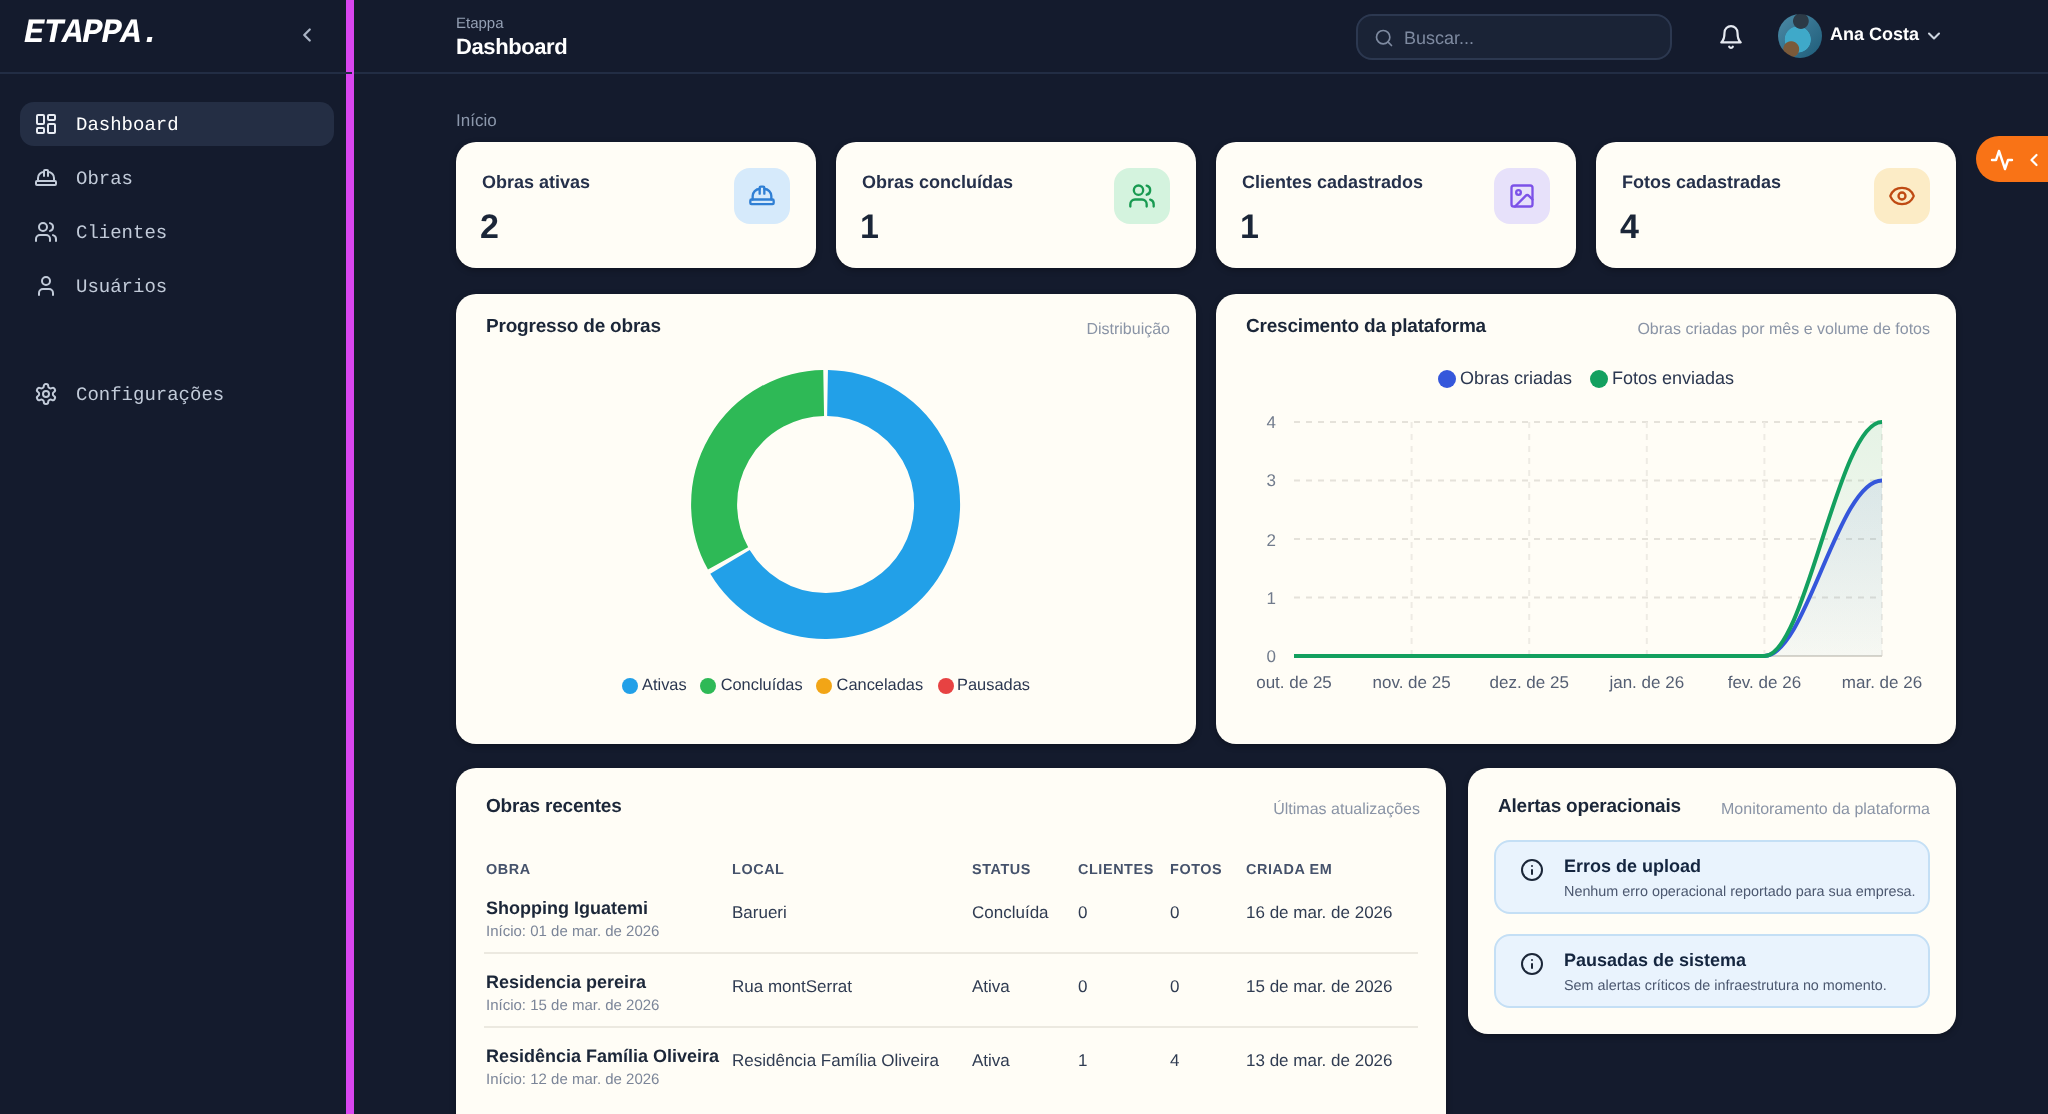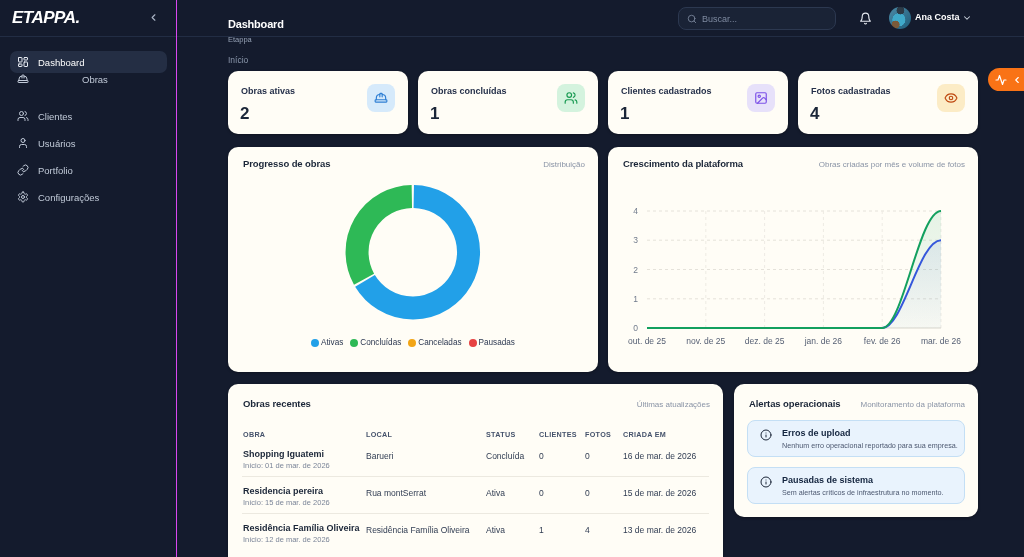--- a/index.html
+++ b/index.html
@@ -1,31 +1,31 @@
 <!DOCTYPE html>
 <html><head>
 <meta charset="utf-8">
 <style>
 * { margin:0; padding:0; box-sizing:border-box; }
 html,body { width:1024px; height:557px; overflow:hidden; background:#141b2d; font-family:"Liberation Sans", sans-serif; }
 svg.ic { display:block; }
 
 
-#sidebar { position:absolute; left:0; top:0; width:177px; height:557px; background:#141b2d; border-right:1px solid #d946ef; }
+#sidebar { position:absolute; left:0; top:0; width:177px; height:557px; background:#141b2d; border-right:4px solid #d946ef;font-family:Liberation Mono, monospace; }
 #sbhead { position:absolute; left:0; top:0; width:176px; height:37px; border-bottom:1px solid #222d44; }
 #logo { position:absolute; left:12px; top:8px; color:#fff; font-size:17px; font-weight:bold; font-style:italic; letter-spacing:-0.5px; }
 #sbchev { position:absolute; left:148px; top:12px; color:#aab4c5; }
 .nav { position:absolute; left:10px; width:157px; height:22px; border-radius:7px; display:flex; align-items:center; color:#c2cbd9; font-size:9.5px; }
 .nav .nic { margin-left:7px; width:12px; height:12px; }
 .nav span { margin-left:9px; }
 .nav.sel { background:#242e44; color:#fff; }
 
 
 #topbar { position:absolute; left:177px; top:0; width:847px; height:37px; border-bottom:1px solid #222d44; }
-#crumb1 { position:absolute; left:228px; top:7px; font-size:7.5px; color:#94a0b4;margin-top:28px; }
+#crumb1 { position:absolute; left:228px; top:7px; font-size:7.5px; color:#94a0b4; }
 #crumb2 { position:absolute; left:228px; top:18px; font-size:11px; letter-spacing:-0.2px; font-weight:bold; color:#fff; }
 #search { position:absolute; left:678px; top:7px; width:158px; height:23px; background:#1a2336; border:1px solid #2c3850; border-radius:8px; display:flex; align-items:center; }
 #search svg { margin-left:8px; }
 #search span { margin-left:5px; font-size:9px; color:#7e8aa0; }
 #bell { position:absolute; left:859px; top:12px; }
 #avatar { position:absolute; left:889px; top:7px; width:22px; height:22px; border-radius:50%;
   background: radial-gradient(circle at 52% 16%, #2c3a46 0 17%, transparent 19%),
               radial-gradient(circle at 30% 80%, #7a5a3a 0 16%, transparent 18%),
               radial-gradient(circle at 45% 58%, #3fa9c9 0 36%, transparent 38%),
               linear-gradient(135deg, #4c8aa6, #1e5c79);
@@ -75,21 +75,21 @@
   </div>
   <div class="nav sel" style="top:51px;">
     <svg class="nic ic" viewBox="0 0 24 24" fill="none" stroke="#e8ecf3" stroke-width="2" stroke-linecap="round" stroke-linejoin="round">
         <rect width="7" height="9" x="3" y="3" rx="1"></rect>
         <rect width="7" height="5" x="14" y="3" rx="1"></rect>
         <rect width="7" height="9" x="14" y="12" rx="1"></rect>
         <rect width="7" height="5" x="3" y="16" rx="1"></rect>
       </svg>
     <span>Dashboard</span>
   </div>
-  <div class="nav" style="top:68px;gap:44px;">
+  <div class="nav" style="top:78px;">
     <svg class="nic ic" viewBox="0 0 24 24" fill="none" stroke="#c2cbd9" stroke-width="2" stroke-linecap="round" stroke-linejoin="round">
         <path d="M10 10V5a1 1 0 0 1 1-1h2a1 1 0 0 1 1 1v5"></path>
         <path d="M14 6a6 6 0 0 1 6 6v3"></path>
         <path d="M4 15v-3a6 6 0 0 1 6-6"></path>
         <rect x="2" y="15" width="20" height="4" rx="1"></rect>
       </svg>
     <span>Obras</span>
   </div>
   <div class="nav" style="top:105px;">
     <svg class="nic ic" viewBox="0 0 24 24" fill="none" stroke="#c2cbd9" stroke-width="2" stroke-linecap="round" stroke-linejoin="round">
@@ -99,27 +99,20 @@
         <path d="M16 3.13a4 4 0 0 1 0 7.75"></path>
       </svg>
     <span>Clientes</span>
   </div>
   <div class="nav" style="top:132px;">
     <svg class="nic ic" viewBox="0 0 24 24" fill="none" stroke="#c2cbd9" stroke-width="2" stroke-linecap="round" stroke-linejoin="round">
         <path d="M19 21v-2a4 4 0 0 0-4-4H9a4 4 0 0 0-4 4v2"></path>
         <circle cx="12" cy="7" r="4"></circle>
       </svg>
     <span>Usuários</span>
-  </div>
-  <div class="nav" style="top:159px;">
-    <svg class="nic ic" viewBox="0 0 24 24" fill="none" stroke="#c2cbd9" stroke-width="2" stroke-linecap="round" stroke-linejoin="round">
-        <path d="M10 13a5 5 0 0 0 7.54.54l3-3a5 5 0 0 0-7.07-7.07l-1.72 1.71"></path>
-        <path d="M14 11a5 5 0 0 0-7.54-.54l-3 3a5 5 0 0 0 7.07 7.07l1.71-1.71"></path>
-      </svg>
-    <span>Portfolio</span>
   </div>
   <div class="nav" style="top:186px;">
     <svg class="nic ic" viewBox="0 0 24 24" fill="none" stroke="#c2cbd9" stroke-width="2" stroke-linecap="round" stroke-linejoin="round">
         <path d="M12.22 2h-.44a2 2 0 0 0-2 2v.18a2 2 0 0 1-1 1.73l-.43.25a2 2 0 0 1-2 0l-.15-.08a2 2 0 0 0-2.73.73l-.22.38a2 2 0 0 0 .73 2.73l.15.1a2 2 0 0 1 1 1.72v.51a2 2 0 0 1-1 1.74l-.15.09a2 2 0 0 0-.73 2.73l.22.38a2 2 0 0 0 2.73.73l.15-.08a2 2 0 0 1 2 0l.43.25a2 2 0 0 1 1 1.73V20a2 2 0 0 0 2 2h.44a2 2 0 0 0 2-2v-.18a2 2 0 0 1 1-1.73l.43-.25a2 2 0 0 1 2 0l.15.08a2 2 0 0 0 2.73-.73l.22-.39a2 2 0 0 0-.73-2.73l-.15-.08a2 2 0 0 1-1-1.74v-.5a2 2 0 0 1 1-1.74l.15-.09a2 2 0 0 0 .73-2.73l-.22-.38a2 2 0 0 0-2.73-.73l-.15.08a2 2 0 0 1-2 0l-.43-.25a2 2 0 0 1-1-1.73V4a2 2 0 0 0-2-2z"></path>
         <circle cx="12" cy="12" r="3"></circle>
       </svg>
     <span>Configurações</span>
   </div>
 </div>
 
@@ -202,20 +195,24 @@
     <span style="display:flex;align-items:center;"><i style="width:8px;height:8px;border-radius:50%;background:#22a0e8;display:inline-block;margin-right:2px;"></i>Ativas</span>
     <span style="display:flex;align-items:center;"><i style="width:8px;height:8px;border-radius:50%;background:#2eb956;display:inline-block;margin-right:2px;"></i>Concluídas</span>
     <span style="display:flex;align-items:center;"><i style="width:8px;height:8px;border-radius:50%;background:#f2a516;display:inline-block;margin-right:2px;"></i>Canceladas</span>
     <span style="display:flex;align-items:center;"><i style="width:8px;height:8px;border-radius:50%;background:#e74242;display:inline-block;margin-right:2px;"></i>Pausadas</span>
   </div>
 </div>
 
 <div class="card" id="linecard" style="left:608px; top:147px; width:370px; height:225px;">
   <div class="ctitle">Crescimento da plataforma</div>
   <div class="csub">Obras criadas por mês e volume de fotos</div>
+  <div style="position:absolute; left:0; right:0; top:37px; display:flex; justify-content:center; gap:9px; font-size:9px; color:#2b3750;">
+    <span style="display:flex;align-items:center;"><i style="width:9px;height:9px;border-radius:50%;background:#3557db;display:inline-block;margin-right:2px;"></i>Obras criadas</span>
+    <span style="display:flex;align-items:center;"><i style="width:9px;height:9px;border-radius:50%;background:#13a05f;display:inline-block;margin-right:2px;"></i>Fotos enviadas</span>
+  </div>
   <svg width="370" height="225" viewBox="0 0 370 225" style="position:absolute;left:0;top:0;">
     <defs>
       <linearGradient id="gg" x1="0" y1="0" x2="0" y2="1">
         <stop offset="0" stop-color="#13a05f" stop-opacity="0.11"></stop>
         <stop offset="1" stop-color="#13a05f" stop-opacity="0.02"></stop>
       </linearGradient>
       <linearGradient id="gb" x1="0" y1="0" x2="0" y2="1">
         <stop offset="0" stop-color="#3557db" stop-opacity="0.09"></stop>
         <stop offset="1" stop-color="#3557db" stop-opacity="0.02"></stop>
       </linearGradient>

